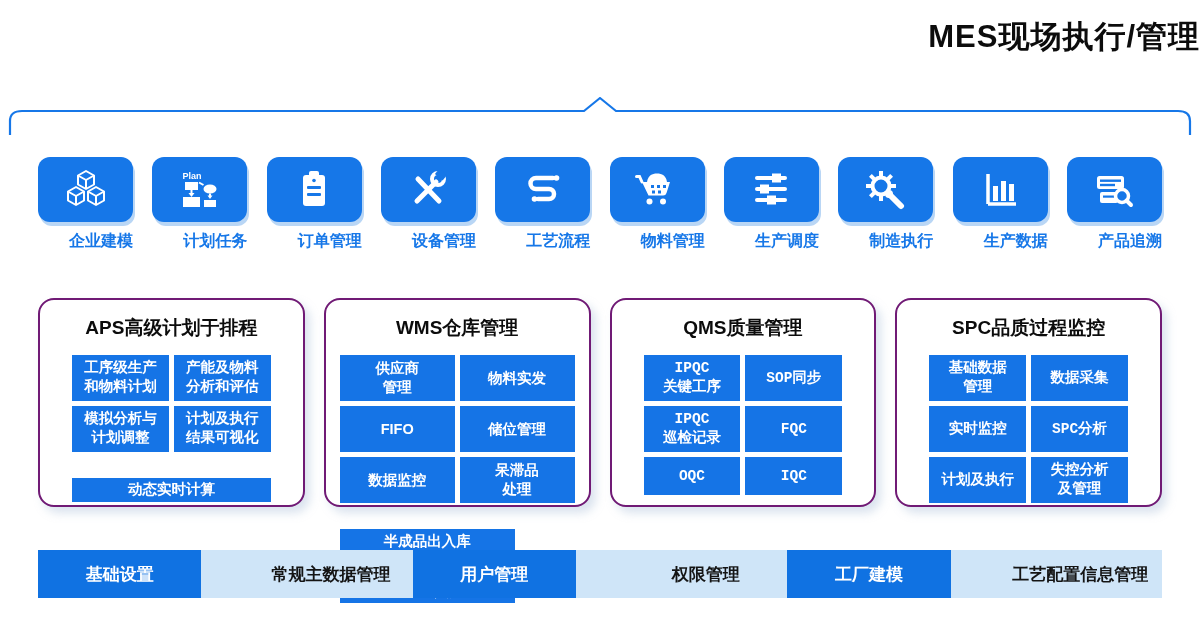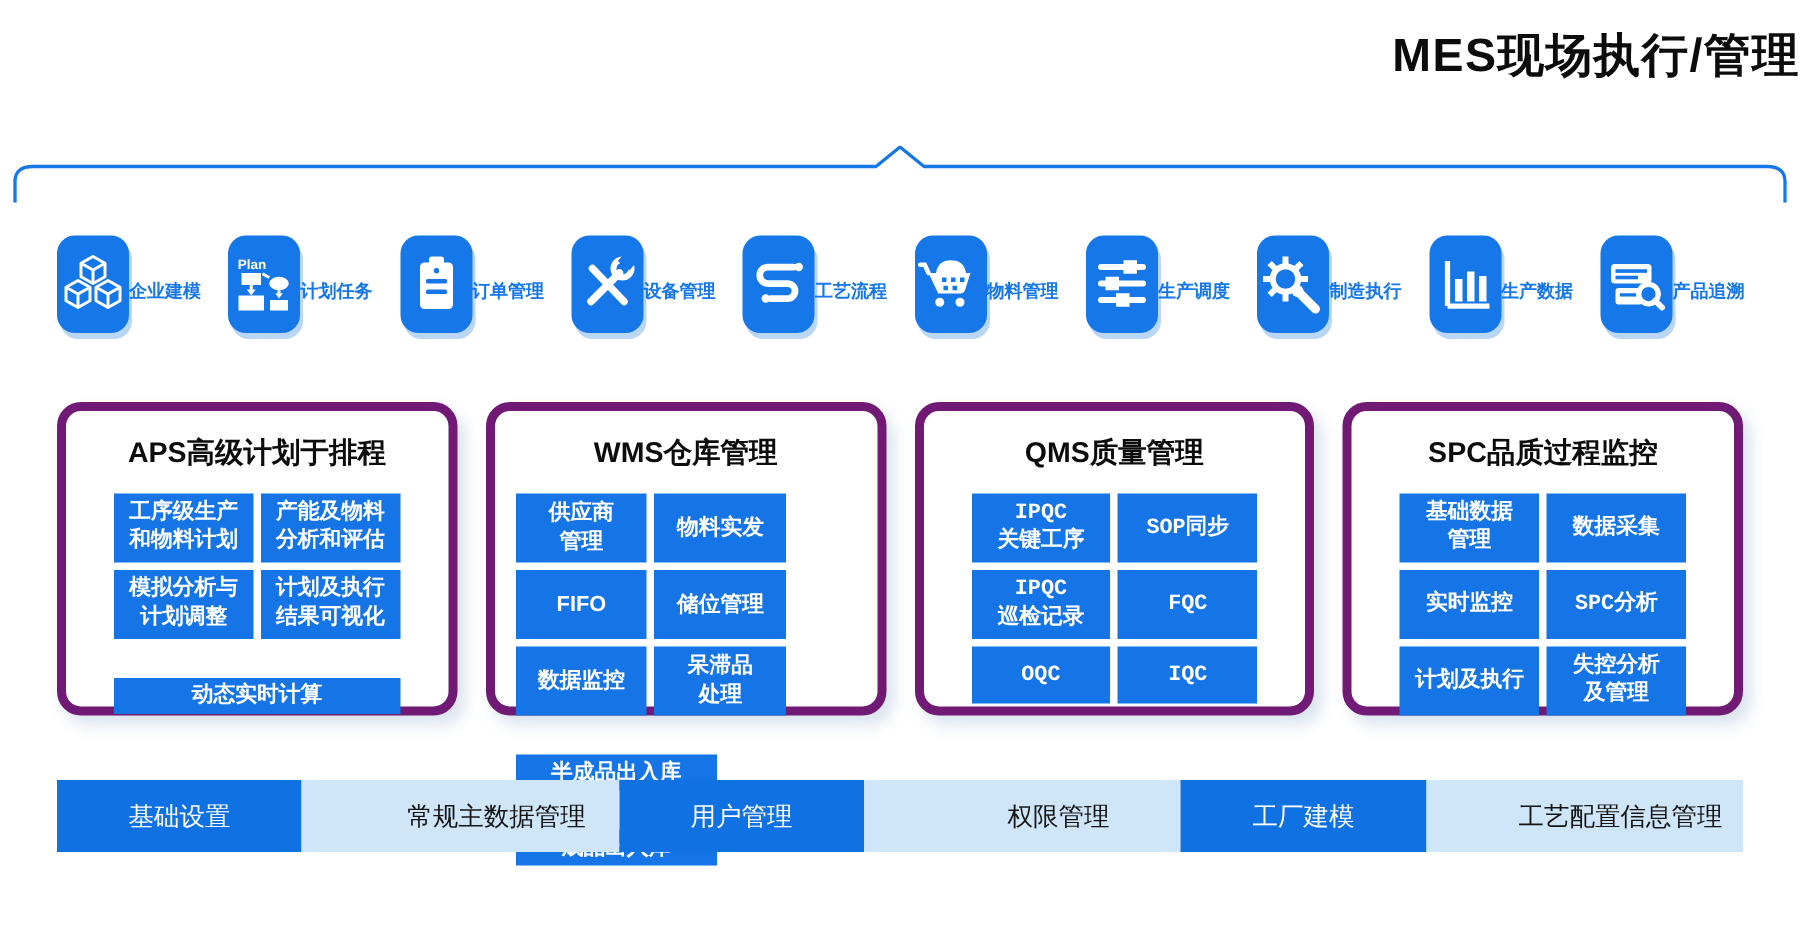--- a/index.html
+++ b/index.html
@@ -10,48 +10,48 @@
 
   
   .title { padding-top:16px; text-align:right; font-size:31px; font-weight:bold;
     color:#0c0c0c; letter-spacing:1px; }
 
   
   .bracket { display:block; margin:39px 8px 0 8px; width:1184px; height:40px; }
 
   
   .modules { margin:20px 38px 0 38px; display:flex; justify-content:space-between; }
-  .module { width:95px; display:flex; flex-direction:row; align-items:center; }
+  .module { width:95px; display:flex; flex-direction:column; align-items:flex-end; }
   .tile { width:95px; height:65px; background:#1677e8; border-radius:12px;
     display:flex; align-items:center; justify-content:center;
     box-shadow:2px 4px 0 #b9d6f5; }
-  .module-label { margin-top:9px; font-size:12px; font-weight:bold; color:#1677e8;
+  .module-label { margin-top:9px; font-size:16px; font-weight:bold; color:#1677e8;
     white-space:nowrap; }
 
   
   .panels { margin:46px 38px 0 38px; display:flex; gap:19px; }
-  .panel { flex:1; height:209px; background:#ffffff; border:6px solid #701a75;
+  .panel { flex:1; height:209px; background:#ffffff; border:2px solid #701a75;
     border-radius:16px; padding-top:15px;
     box-shadow:5px 6px 10px rgba(150,175,205,.35); }
   .panel-title { text-align:center; font-size:19px; font-weight:bold; color:#0c0c0c; }
   .panel-body { margin:14px 32px 0 32px; display:grid; gap:5px; }
   .panel-body.cols2 { grid-template-columns:1fr 1fr;font-family:Liberation Mono, monospace; }
-  .panel-body.cols6 { margin:14px 14px 0 14px; grid-template-columns:repeat(5,1fr); }
+  .panel-body.cols6 { margin:14px 14px 0 14px; grid-template-columns:repeat(4,1fr); }
   .cell { background:#1574e6; color:#ffffff; font-size:14.5px; font-weight:bold;
     line-height:1.3; min-height:46px; display:flex; align-items:center;
     justify-content:center; text-align:center; white-space:pre-line; padding:2px; }
   .cell.span2 { grid-column:span 2; }
   .cell.span3 { grid-column:span 3; }
   .cell.short { min-height:24px;margin-top:21px; }
   .cell.mid { min-height:38px; }
 
   
   .bottom-bar { margin:43px 38px 0 38px; display:flex; height:48px; }
   .seg { flex:1; display:flex; align-items:center; justify-content:center;
-    font-size:17px; font-weight:normal; }
+    font-size:17px; font-weight:bold; }
   .seg.hl { background:#1072e2; color:#ffffff; }
   .seg.lt { background:#cfe5f8; color:#141414;padding-left:48px; }
 
   svg text { font-family:"Liberation Sans", sans-serif; }
 </style>
 </head>
 <body>
 
 <svg width="0" height="0" style="position:absolute">
   <defs>

